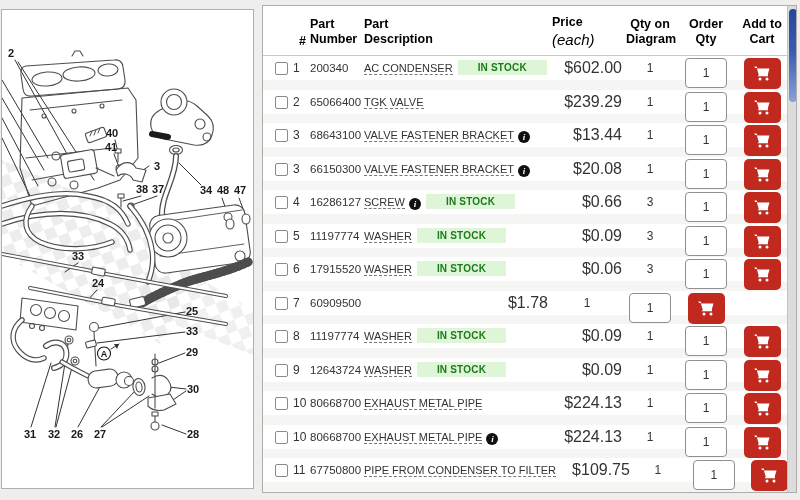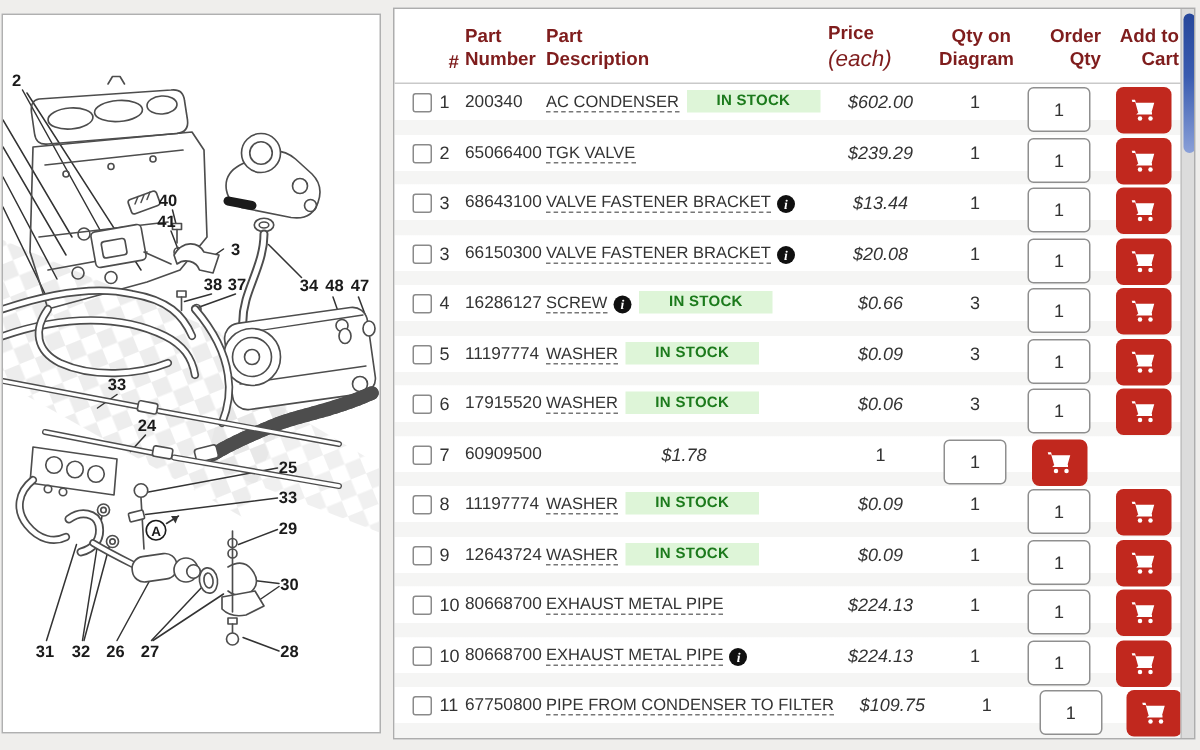--- a/index.html
+++ b/index.html
@@ -21,24 +21,24 @@
     background:#fff; border:1px solid #adadad; overflow:hidden;
   }
   .row-grid{
     display:grid;
     grid-template-columns:14px 13px 50px 1fr 70px 48px 56px 48px;
     column-gap:4px;
     padding:0 10px 0 12px;
     align-items:center;
   }
   .table-header{ padding-top:9px; padding-bottom:6px; border-bottom:1px solid #c9c9c9; }
-  .table-header .h{ font-weight:bold; font-size:12.5px; color:#7f1d1d; line-height:1.25; }
+  .table-header .h{ font-weight:bold; font-size:12.5px; color:#000000; line-height:1.25; }
   .h-num{ text-align:right; align-self:end; }
   .h-price{ text-align:left; }
-  .h-qd,.h-oq,.h-cart{ text-align:right; }
+  .h-qd,.h-oq,.h-cart{ text-align:center; }
   .h-each{ font-style:italic; font-weight:normal; font-size:15px; }
 
   .part-row{
     height:33.5px;
     background:linear-gradient(to bottom,#fff 0,#fff 24px,#f5f5f4 24px,#f5f5f4 100%);
   }
   .part-row > *{ align-self:start; line-height:24px; }
   .cb{
     display:inline-block; width:13px; height:13px; margin-top:6px;
     border:1.5px solid #8a8a8a; border-radius:2px; background:#fff;
@@ -50,21 +50,21 @@
   .info-icon{
     display:inline-block; width:12px; height:12px; margin-left:4px; vertical-align:-1px;
     background:#101010; color:#fff; border-radius:50%;
     font:bold italic 9px "Liberation Serif",serif; text-align:center; line-height:12px;
   }
   .stock-badge{
     display:inline-block; margin-left:5px; padding:1px 20px;
     font-size:10px; font-weight:bold; letter-spacing:.2px;
     vertical-align:1px; line-height:13px;
   }
-  .c-price{ font-size:12px; color:#333; text-align:center;font-style:italic; }
+  .c-price{ font-size:16px; color:#333; text-align:right; }
   .c-qd{ font-size:12px; color:#333; text-align:center; }
   .c-oq{ text-align:center; }
   .qty-input{
     width:42px; height:30px; margin-top:2px;
     border:1px solid #8f8f8f; border-radius:4px; background:#fff;
     font:12px "Liberation Sans",sans-serif; color:#333; text-align:center;
   }
   .c-cart{ text-align:center; }
   .cart-button{
     width:37px; height:31px; margin-top:2px; border:none; border-radius:5px;

